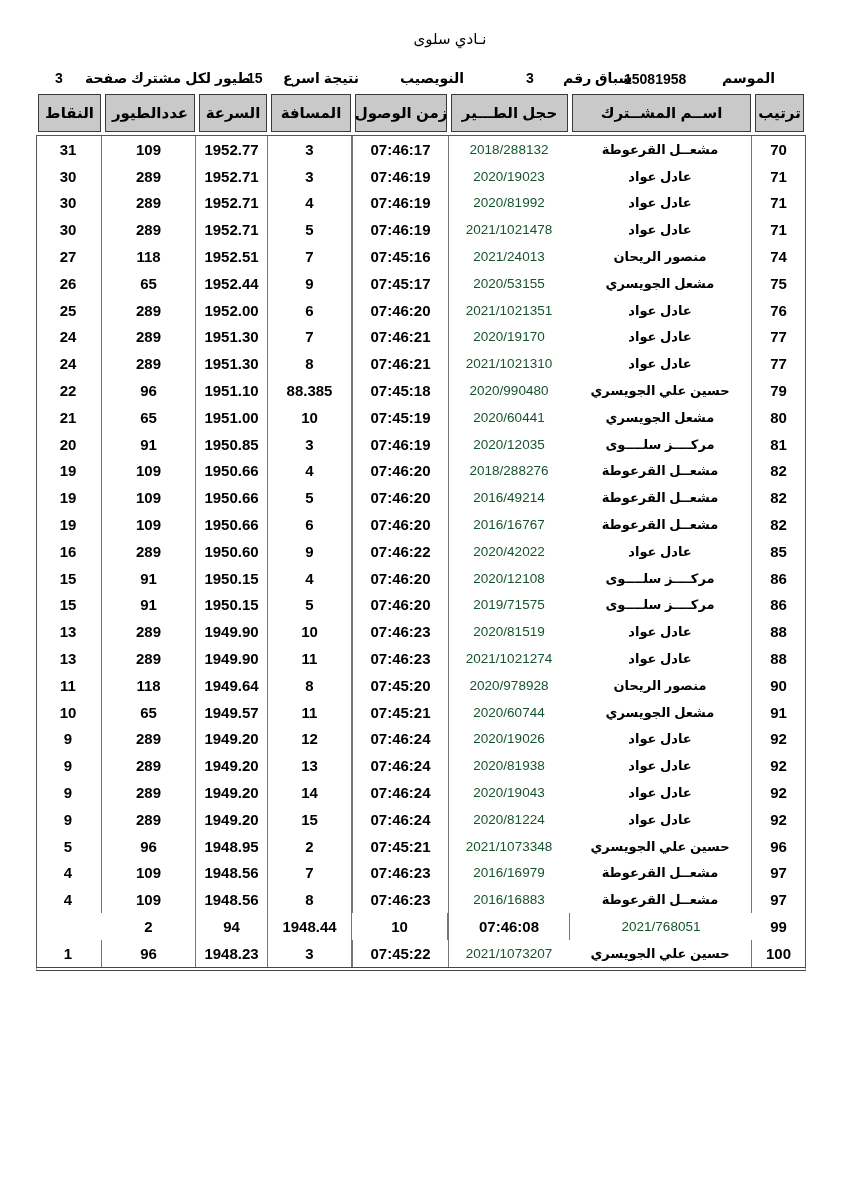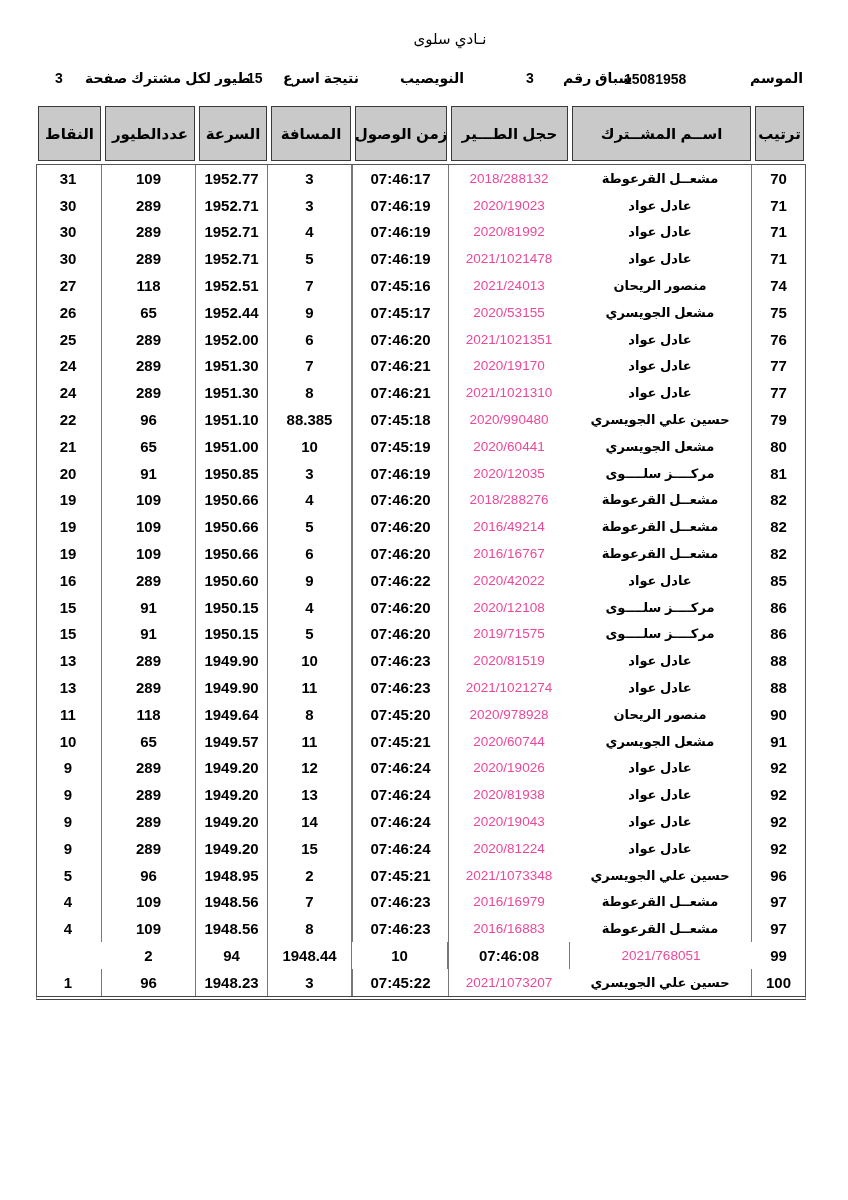--- a/index.html
+++ b/index.html
@@ -11,60 +11,60 @@
   .doc-title {
     position: absolute; top: 30px; left: 400px; width: 100px;
     text-align: center; font-weight: normal; font-size: 15px;
     direction: rtl; white-space: nowrap;
   }
   .meta-line { position: absolute; top: 56px; left: 0; width: 848px; height: 34px; }
   .meta-line span {
     position: absolute; bottom: 4px; direction: rtl; white-space: nowrap;
     font-weight: bold; font-size: 14px;
   }
-  .m-season-label  { left: 722px; font-size: 17px; margin-left: 28px; }
+  .m-season-label  { left: 722px; font-size: 17px; }
   .m-season-value  { left: 624px; font-size: 20px; bottom: 3px !important; }
   .m-race-label    { left: 563px; }
   .m-race-value    { left: 526px; font-size: 15px; }
   .m-location      { left: 400px; }
   .m-result-label  { left: 283px; font-size: 13px; margin-top: 44px; }
   .m-result-value  { left: 247px; font-size: 15px; }
   .m-perpage-label { left: 85px;  font-size: 13px; }
   .m-page-value    { left: 55px;  font-size: 15px; }
 
   .race-table {
     position: absolute; left: 36px; top: 94px; width: 770px;
     direction: rtl;
     --cols: 53px 183px 121px 96px 84px 72px 94px 67px;
   }
   .thead, .row { display: grid; grid-template-columns: var(--cols); }
   .th {
     background: #c9c9c9;
     border: 1px solid #3a3a3a;
-    margin: 12px 2px 3px 2px;
-    height: 55px;
+    margin: 0 2px 3px 2px;
+    height: 38px;
     display: flex; align-items: center; justify-content: center;
     font-weight: bold; font-size: 15px; white-space: nowrap;
     box-sizing: border-box;
   }
   .tbody {
     border-top: 1px solid #555;
     border-left: 1px solid #555;
     border-right: 1px solid #555;
     border-bottom: 4px double #444;
   }
   .row { height: 26.8px; }
   .cell {
     display: flex; align-items: center; justify-content: center;
     font-weight: bold; font-size: 15px; white-space: nowrap;
     box-sizing: border-box; overflow: hidden;
   }
   .cell:not(:first-child) { border-inline-start: 1px solid #777; }
   .c-name { font-size: 13px; }
-  .c-ring { font-weight: normal; font-size: 13.5px; color: #ec4899; direction: ltr; }
+  .c-ring { font-weight: normal; font-size: 13.5px; color: #14532d; direction: ltr; }
   .c-time, .c-rank { direction: ltr; }
 </style>
 </head>
 <body>
 
 <div class="doc-title">نـادي سلوى</div>
 
 <div class="meta-line">
   <span class="m-season-label">الموسم</span>
   <span class="m-season-value">15081958</span>

